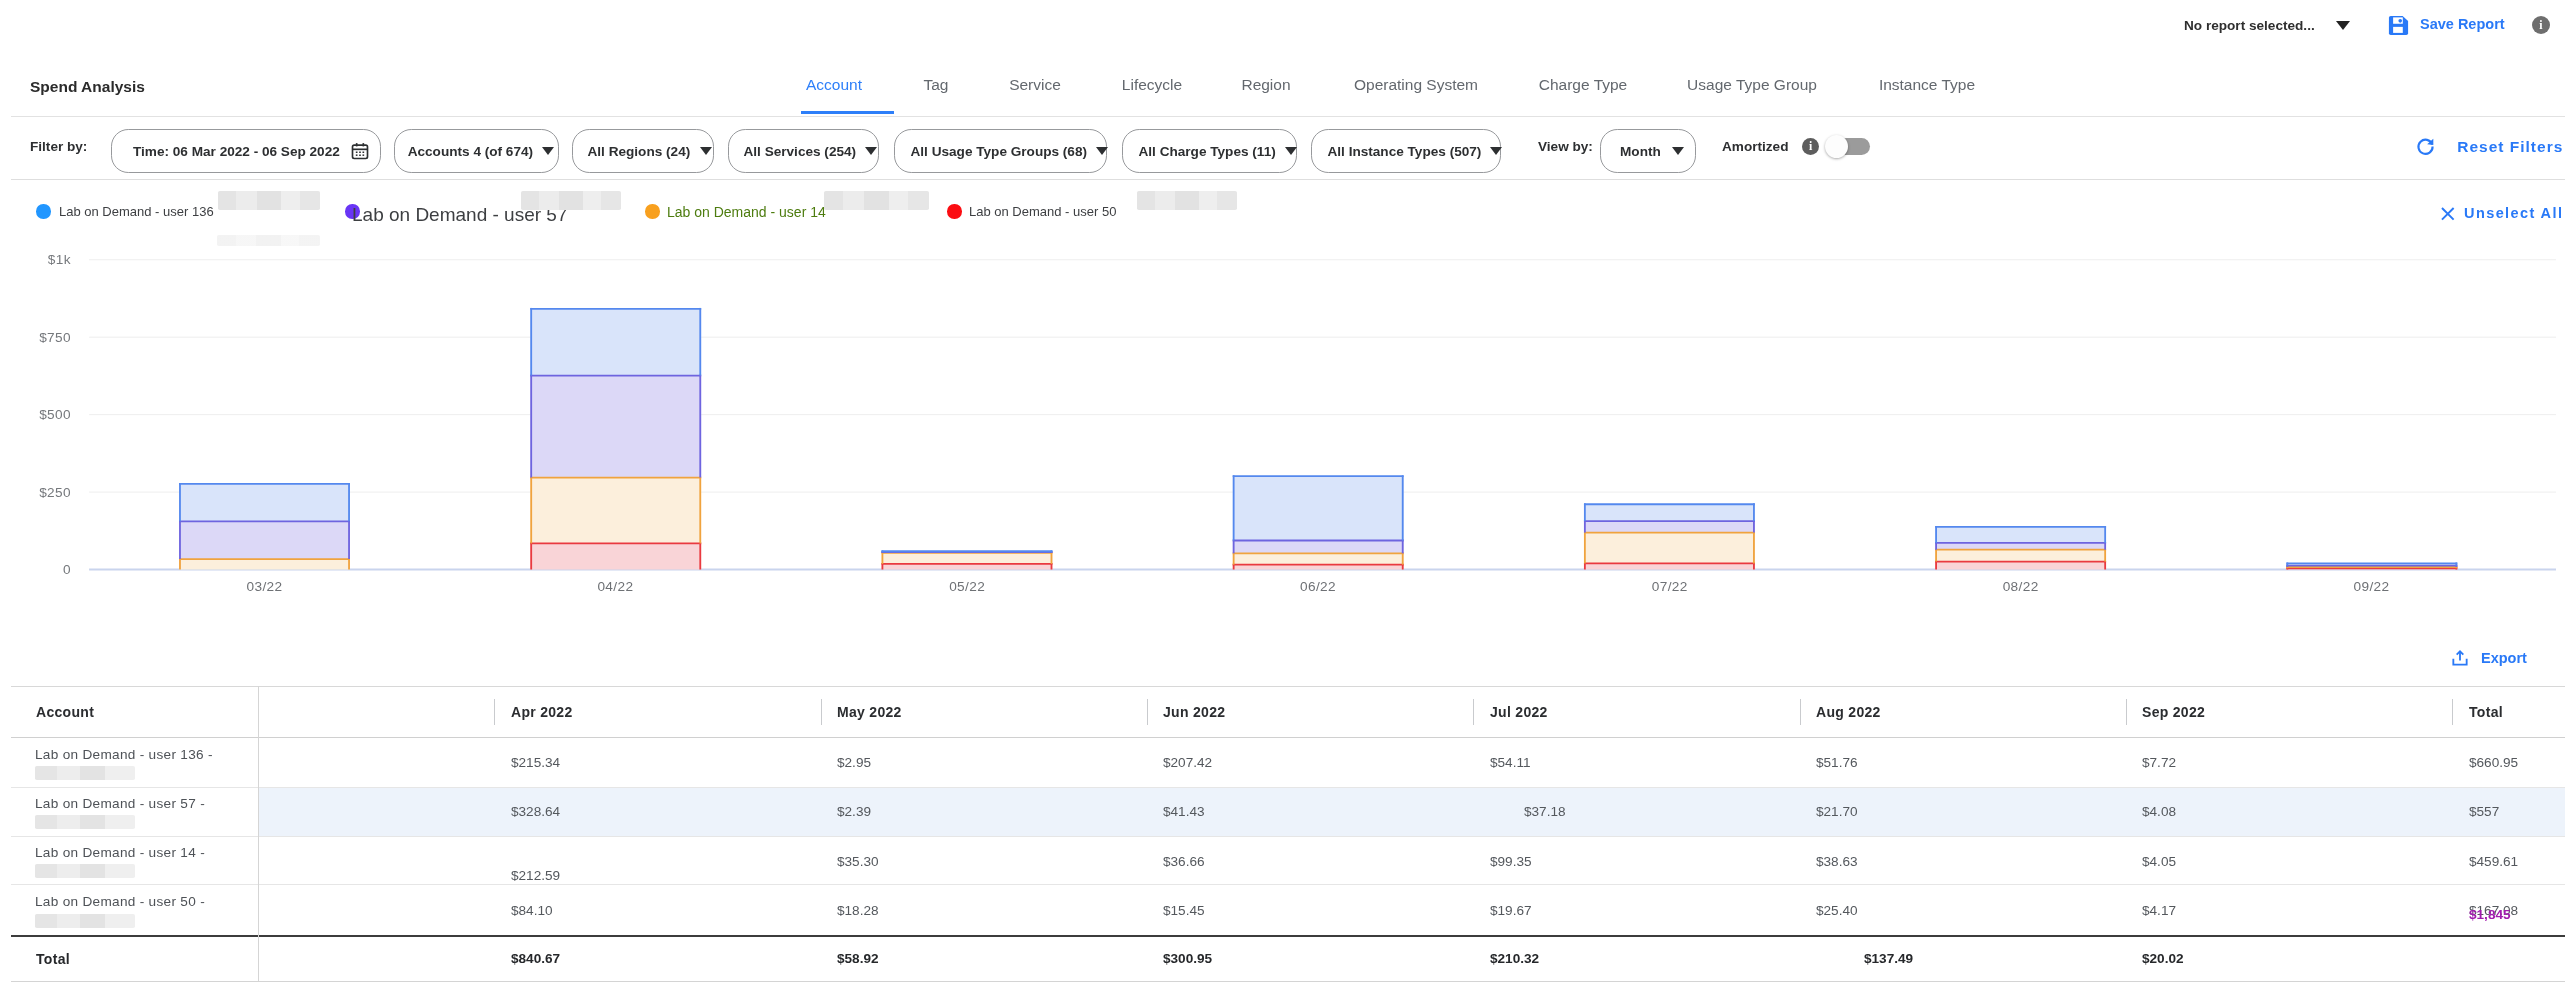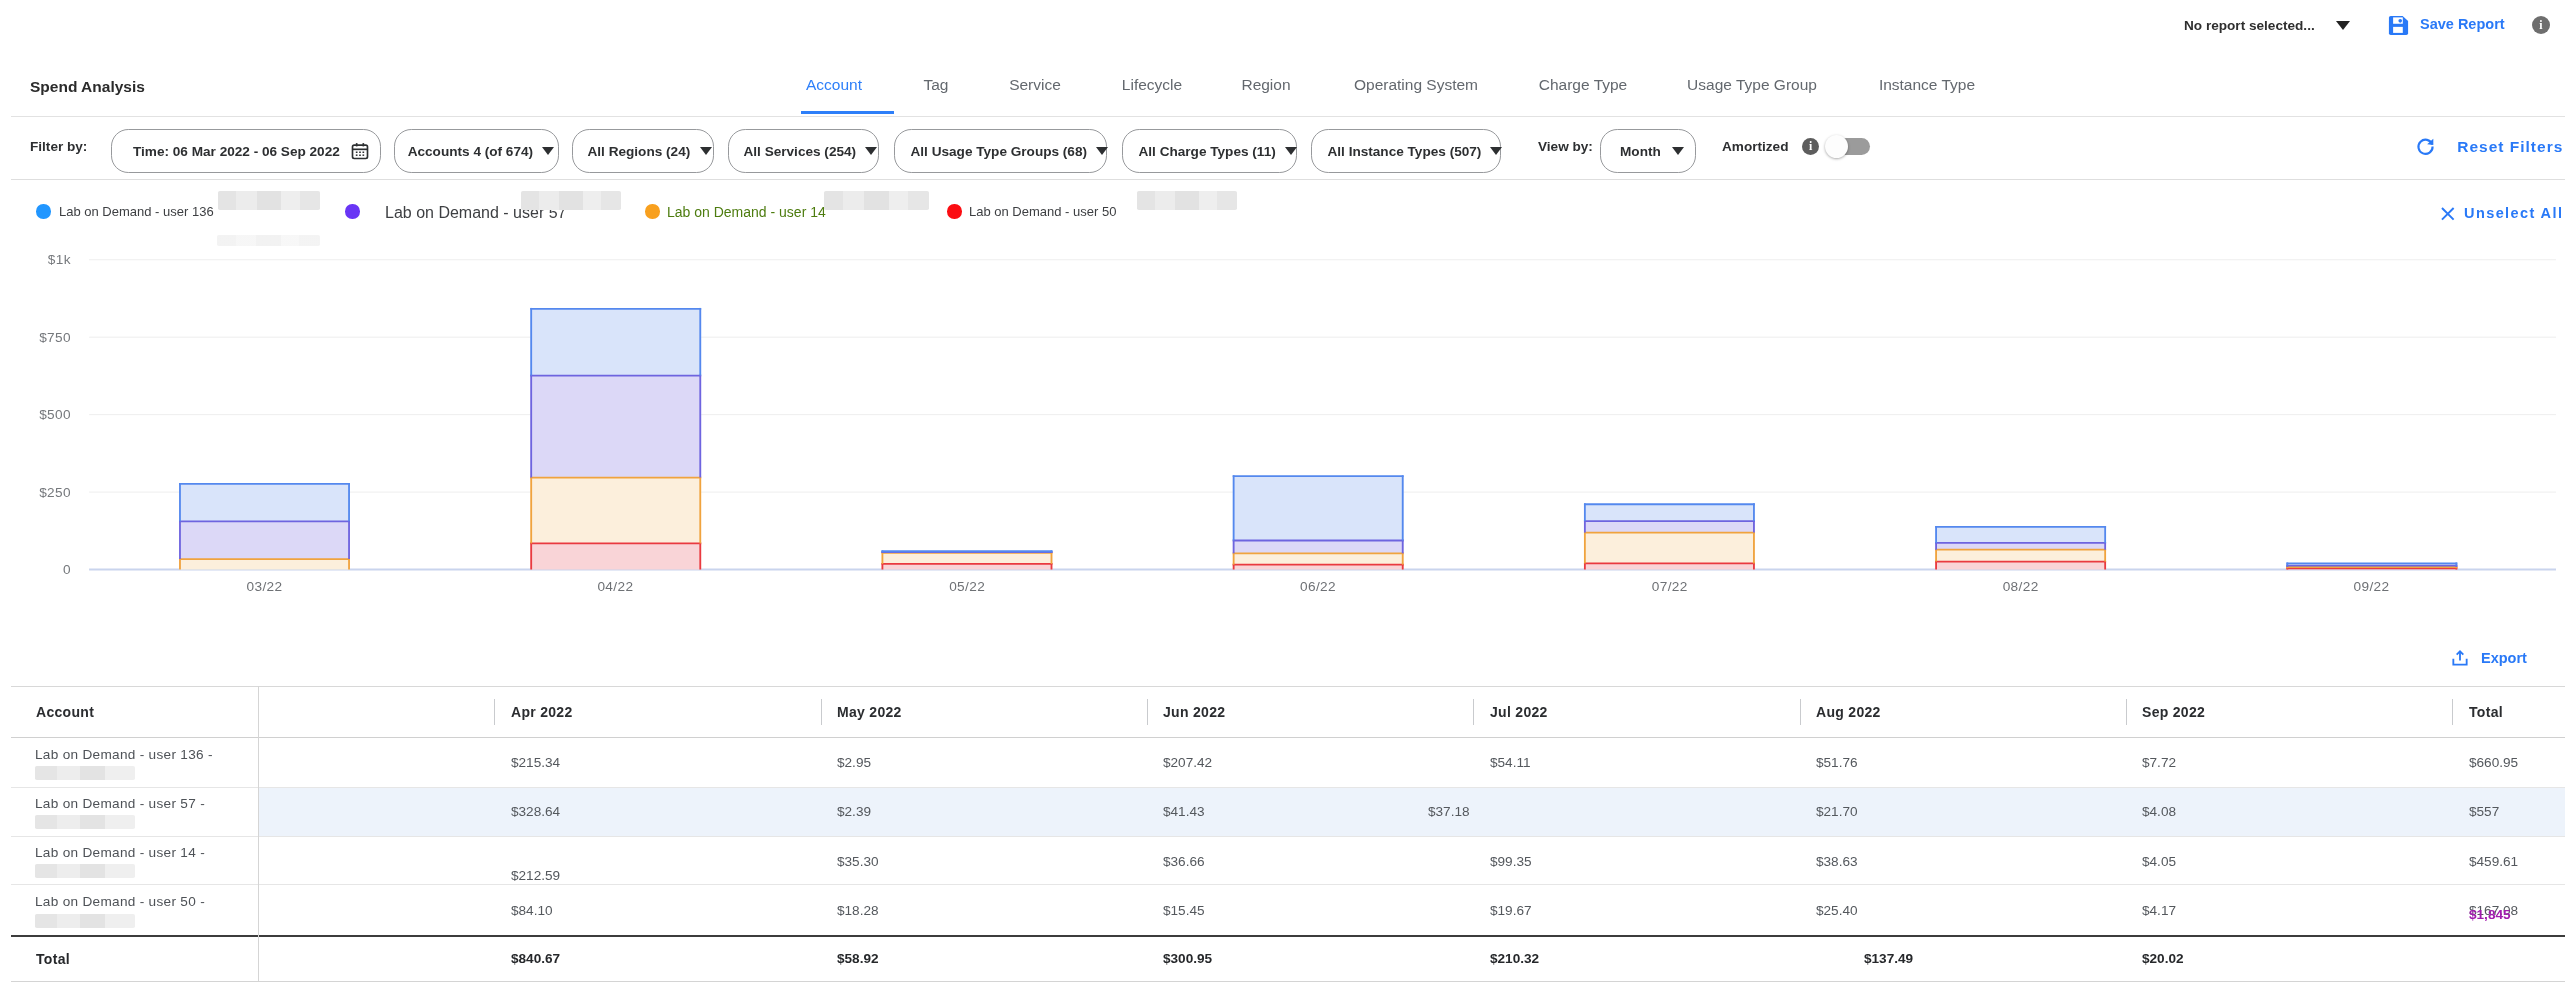--- a/index.html
+++ b/index.html
@@ -79,21 +79,21 @@
     <path fill="#2979f7" d="M20.9 3.2v7l-7-.9z"></path>
   </svg>
 <div class="abs bold blue" style="right:12.7px; top:138px; font-size:15.5px; letter-spacing:1px;">Reset Filters</div>
 <div class="hline" style="left:11px; top:179px; width:2554px; background:#dedede;"></div>
 
 <div class="abs" style="left:36px; top:204px; width:14.5px; height:14.5px; border-radius:50%; background:#2196ff;"></div>
 <div class="abs" style="left:59px; top:204px; font-size:13px; color:#3d3f42;">Lab on Demand - user 136</div>
 <div class="blur" style="left:218px; top:191px; width:102px; height:19px;"></div>
 <div class="blur" style="left:217px; top:235px; width:103px; height:11px; opacity:0.45;"></div>
 <div class="abs" style="left:345px; top:204px; width:14.5px; height:14.5px; border-radius:50%; background:#6935f5;"></div>
-<div class="abs" style="left:385px; top:204px; font-size:16px; color:#3d3f42;">Lab on Demand - user 57</div>
+<div class="abs" style="left:352px; top:204px; font-size:19px; color:#3d3f42;">Lab on Demand - user 57</div>
 <div class="blur" style="left:521px; top:191px; width:100px; height:19px;"></div>
 <div class="abs" style="left:645px; top:204px; width:14.5px; height:14.5px; border-radius:50%; background:#f8a01e;"></div>
 <div class="abs" style="left:667px; top:204px; font-size:14px; color:#4d7c0f;">Lab on Demand - user 14</div>
 <div class="blur" style="left:824px; top:191px; width:105px; height:19px;"></div>
 <div class="abs" style="left:947px; top:204px; width:14.5px; height:14.5px; border-radius:50%; background:#fb0d12;"></div>
 <div class="abs" style="left:969px; top:204px; font-size:13px; color:#3d3f42;">Lab on Demand - user 50</div>
 <div class="blur" style="left:1137px; top:191px; width:100px; height:19px;"></div>
 <svg class="abs" style="left:2441px; top:207px;" width="13.6" height="13.6" viewBox="0 0 14 14">
     <path stroke="#2979f7" stroke-width="2" d="M1 1l12 12M13 1L1 13"></path>
   </svg>
@@ -275,21 +275,21 @@
 <div class="cell" style="left:1490px; top:755px;">$54.11</div>
 <div class="cell" style="left:1816px; top:755px;">$51.76</div>
 <div class="cell" style="left:2142px; top:755px;">$7.72</div>
 <div class="cell" style="left:2469px; top:755px;">$660.95</div>
 
 <div class="acct" style="top:796px;">Lab on Demand - user 57 -</div>
 <div class="tblur" style="top:815px;"></div>
 <div class="cell" style="left:511px; top:804px;">$328.64</div>
 <div class="cell" style="left:837px; top:804px;">$2.39</div>
 <div class="cell" style="left:1163px; top:804px;">$41.43</div>
-<div class="cell" style="left:1428px; top:804px;">$37.18</div>
+<div class="cell" style="left:1524px; top:804px;">$37.18</div>
 <div class="cell" style="left:1816px; top:804px;">$21.70</div>
 <div class="cell" style="left:2142px; top:804px;">$4.08</div>
 <div class="cell" style="left:2469px; top:804px;">$557</div>
 
 <div class="acct" style="top:845px;">Lab on Demand - user 14 -</div>
 <div class="tblur" style="top:864px;"></div>
 <div class="cell" style="left:511px; top:868px;">$212.59</div>
 <div class="cell" style="left:837px; top:854px;">$35.30</div>
 <div class="cell" style="left:1163px; top:854px;">$36.66</div>
 <div class="cell" style="left:1490px; top:854px;">$99.35</div>

